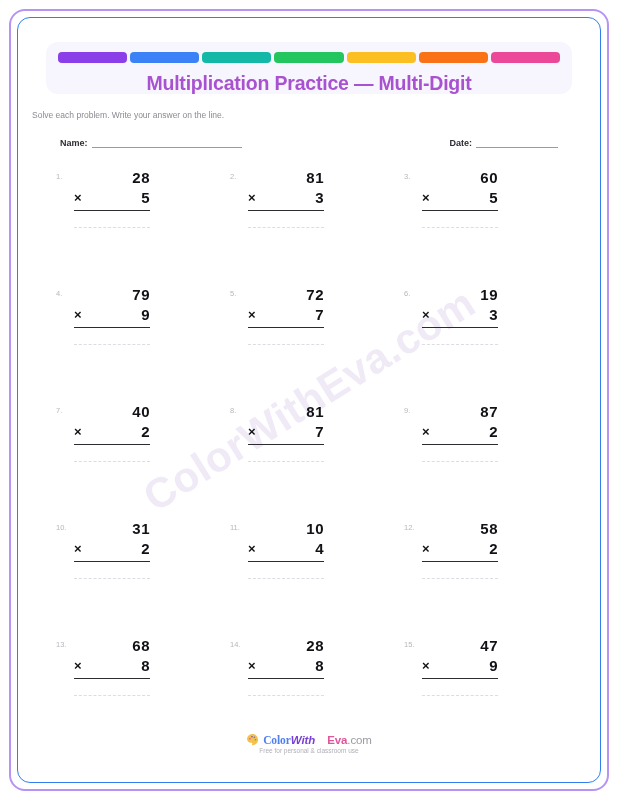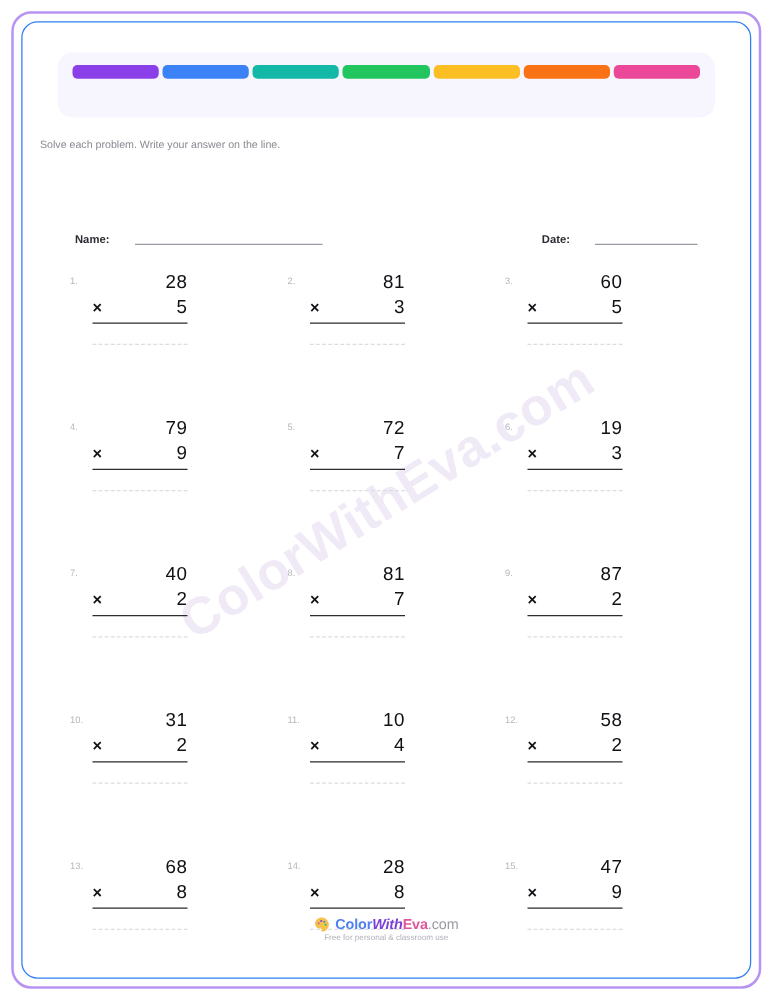--- a/index.html
+++ b/index.html
@@ -108,21 +108,21 @@
 
   
   .namedate {
     display: flex;
     justify-content: space-between;
     align-items: flex-end;
     margin: 18px 28px 0 28px;
     font-size: 9.5px;
     color: #2c2c33;
   }
-  .field { display: flex; align-items: flex-end; gap: 20px; margin-top: 48px; }
+  .field { display: flex; align-items: flex-end; gap: 4px; }
   .field .lbl { font-weight: bold; font-size: 9px; }
   .rule-name { width: 150px; border-bottom: 1px solid #9a9aa2; height: 10px; }
   .rule-date { width: 82px;  border-bottom: 1px solid #9a9aa2; height: 10px; }
 
   
   .grid {
     margin: 20px 16px 0 16px;
     display: grid;
     grid-template-columns: repeat(3, 1fr);
     grid-template-rows: repeat(5, 117px);
@@ -142,21 +142,21 @@
   }
 
   .stack {
     width: 98px;
     margin-left: 18px;
   }
 
   .operand {
     text-align: right;
     font-size: 15px;
-    font-weight: normal;
+    font-weight: bold;
     color: #111116;
     line-height: 20px;
     padding-right: 22px;
     letter-spacing: 0.5px;
   }
 
   .oprow {
     display: flex;
     align-items: center;
     justify-content: space-between;
@@ -195,23 +195,23 @@
     display: flex;
     align-items: center;
     gap: 4px;
   }
   .palette-icon { width: 13px; height: 13px; display: block; }
   .brand {
     font-size: 11.5px;
     font-weight: bold;
     letter-spacing: -0.1px;
   }
-  .brand .c1 { color: #4f7ff0; }
+  .brand .c1 { color: #4f7ff0; font-family: Liberation Serif, serif; }
   .brand .c2 { color: #7a3fd6; font-style: italic; }
-  .brand .c3 { color: #e0559b; }
+  .brand .c3 { color: #e0559b; padding-left: 12px; }
   .brand .c4 { color: #9a9aa2; font-weight: normal; }
   .tagline {
     font-size: 6.5px;
     color: #b0b0b8;
     margin-top: 1px;
   }
 </style>
 </head>
 <body>
 
@@ -229,20 +229,21 @@
     <div class="header-band">
       <div class="color-bar">
         <i style="background:#8b3fe8"></i>
         <i style="background:#3b82f6"></i>
         <i style="background:#14b8a6"></i>
         <i style="background:#22c55e"></i>
         <i style="background:#fbbf24"></i>
         <i style="background:#f97316"></i>
         <i style="background:#ec4899"></i>
       </div>
+      <div class="title">Multiplication Practice — Multi-Digit</div>
     </div>
 
     <div class="subtitle">Solve each problem. Write your answer on the line.</div>
 
     <div class="namedate">
       <div class="field">
         <span class="lbl">Name:</span>
         <span class="rule-name"></span>
       </div>
       <div class="field">

